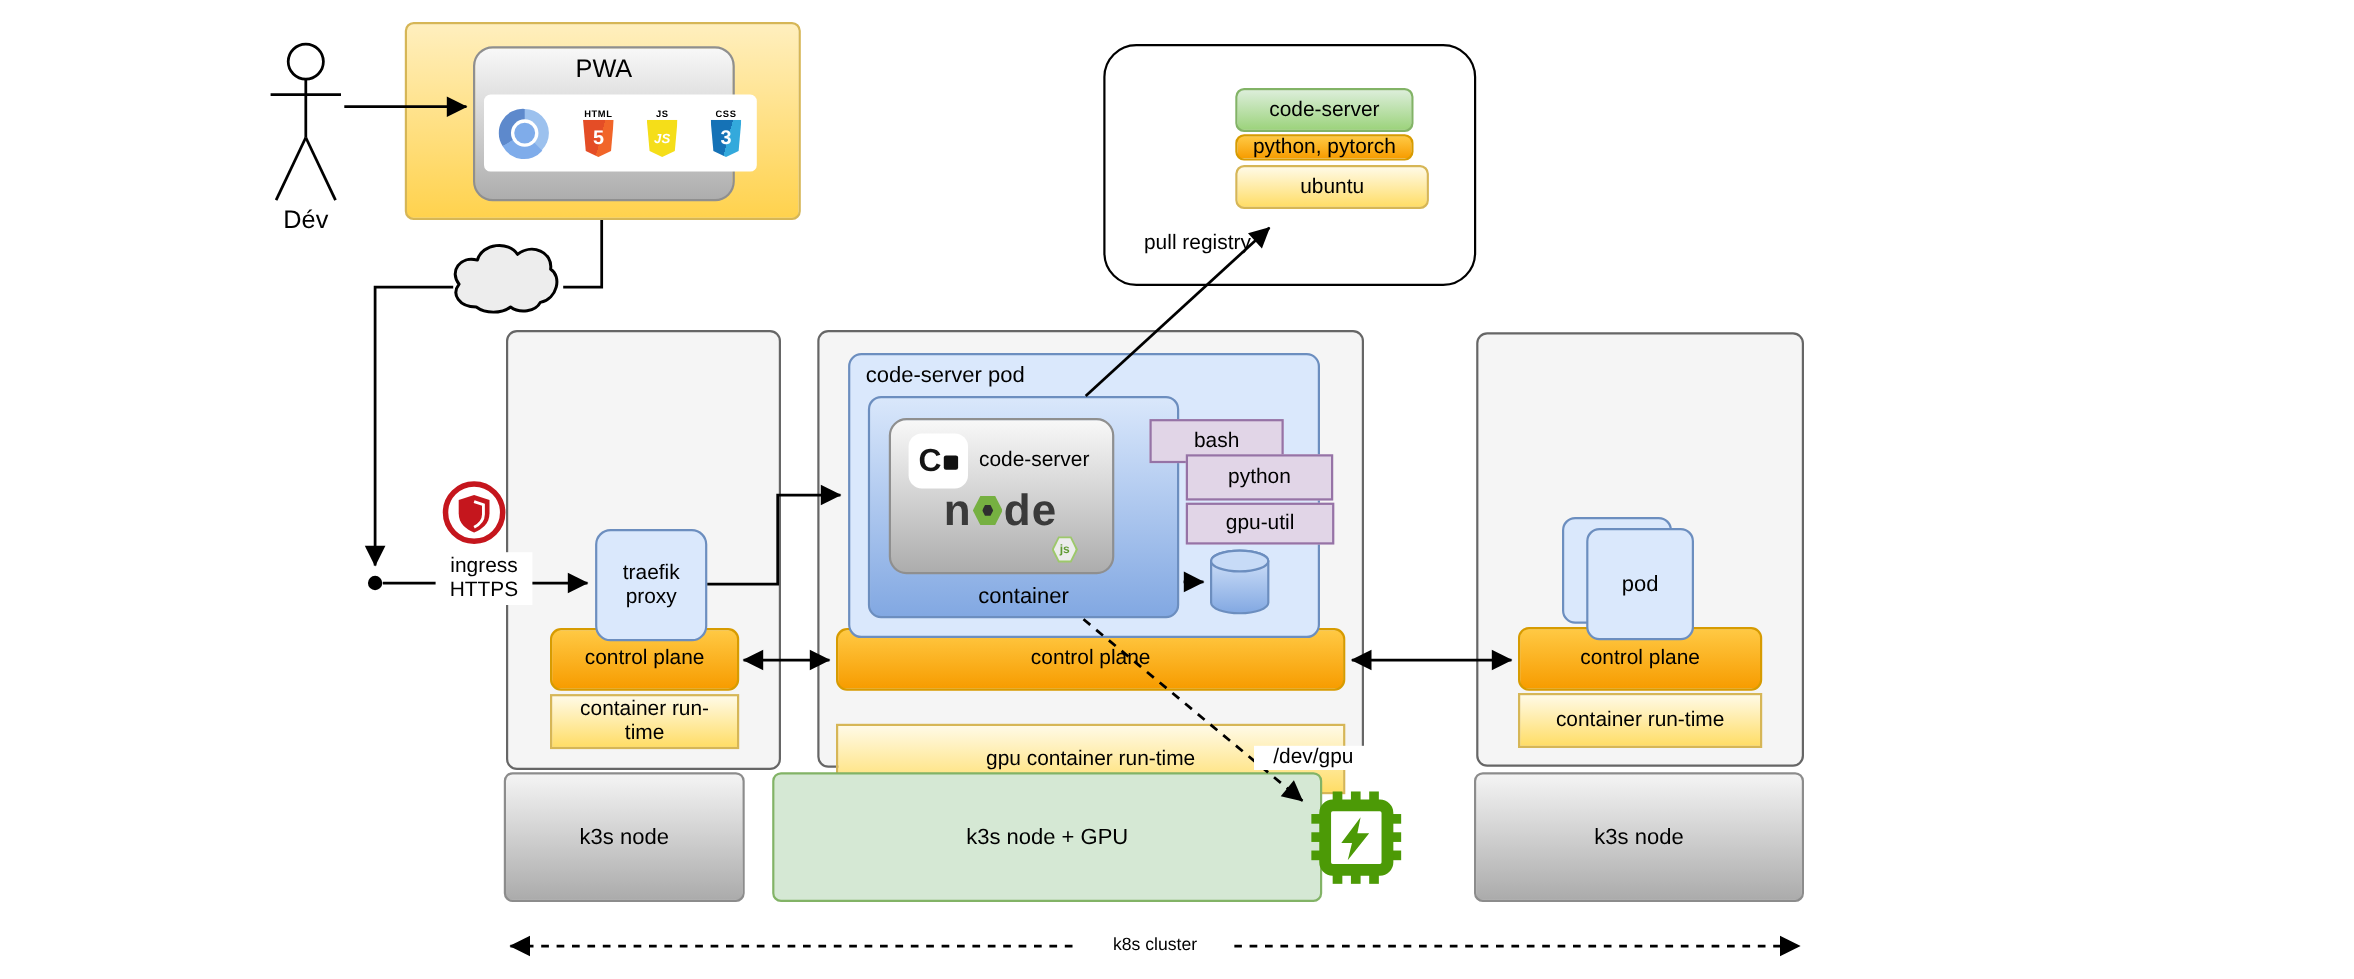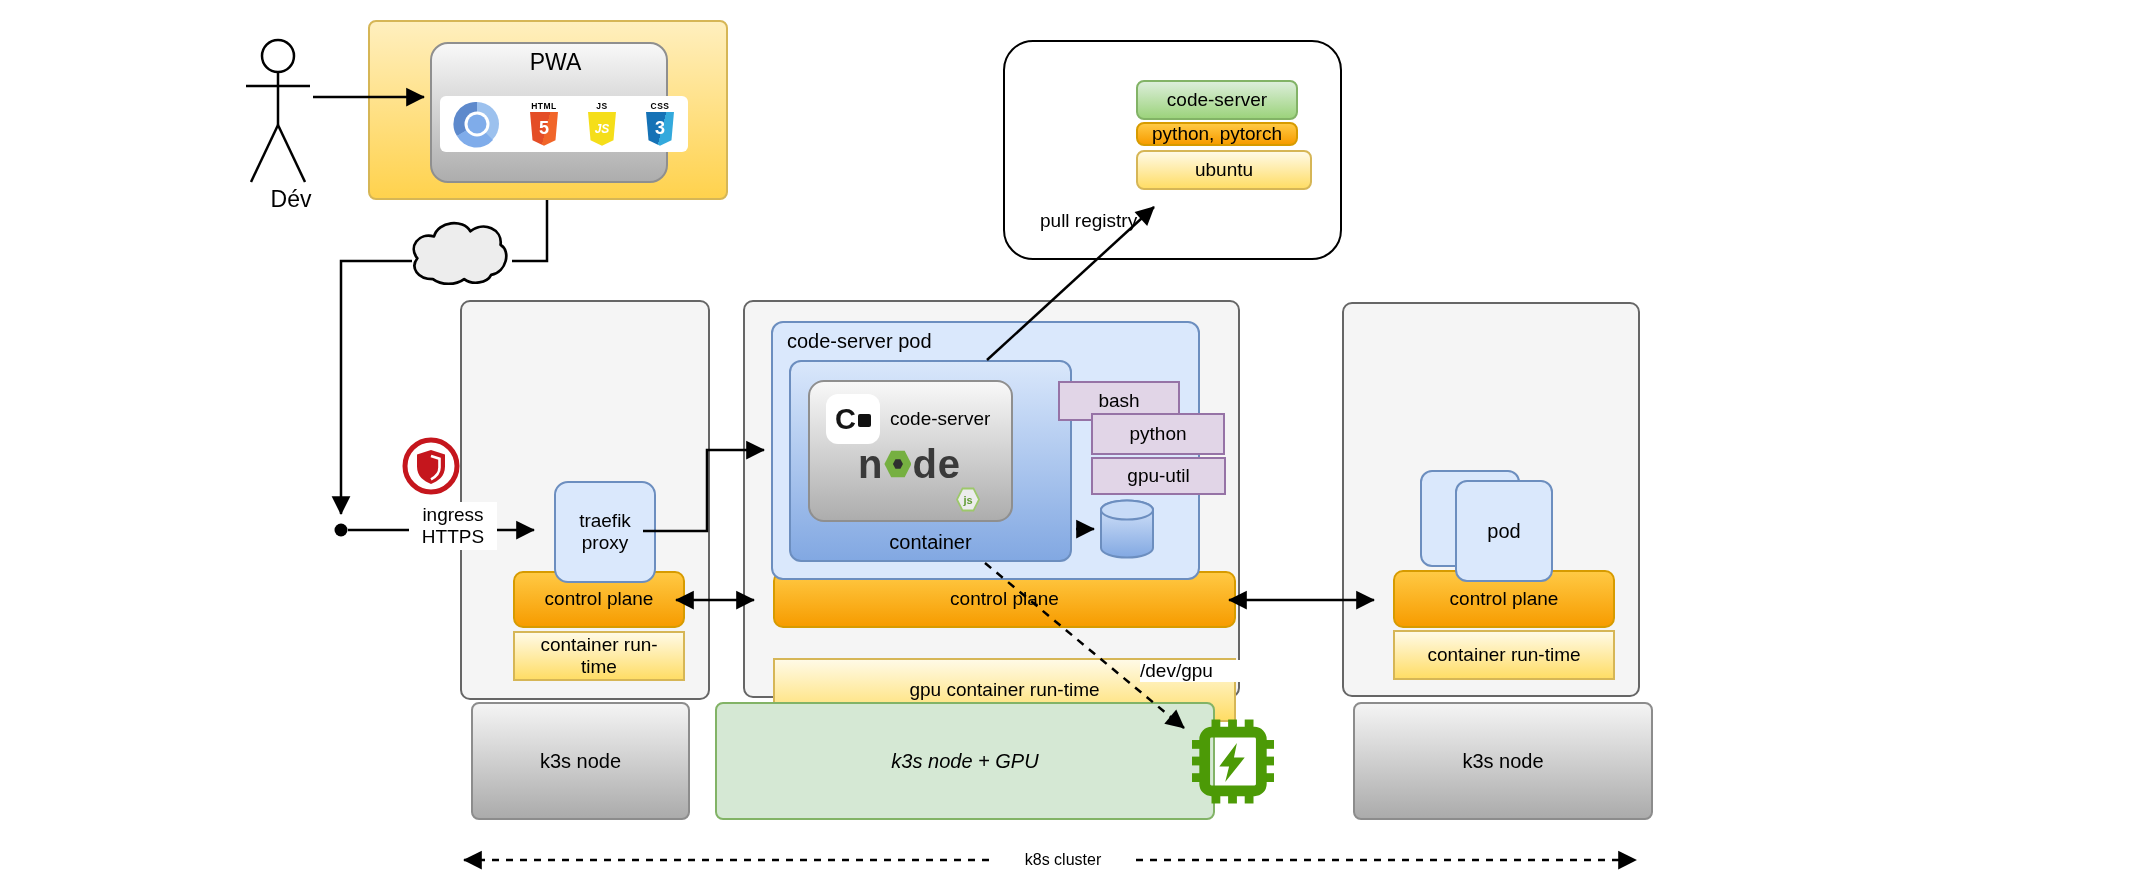--- a/index.html
+++ b/index.html
@@ -1,19 +1,19 @@
 <!DOCTYPE html>
 <html><head>
 <meta charset="utf-8">
 <style>
   html,body{margin:0;padding:0;background:#ffffff;}
   #canvas{position:relative;width:2140px;height:890px;background:#ffffff;
           font-family:"Liberation Sans","DejaVu Sans",sans-serif;color:#000;overflow:hidden;}
   .abs{position:absolute;box-sizing:border-box;}
-  .ctr{display:flex;align-items:center;justify-content:center;text-align:center;margin-left:13px;}
+  .ctr{display:flex;align-items:center;justify-content:center;text-align:center;}
   .lbl{font-size:19px;line-height:1.18;}
   .big{font-size:20px;}
 
   
   .node-box{background:#F5F5F5;border:2px solid #666;border-radius:10px;}
   .gray-grad{background:linear-gradient(180deg,#F4F4F4 0%,#ABABAB 100%);border:2px solid #8C8C8C;border-radius:8px;}
   .yellow-outer{background:linear-gradient(180deg,#FFEFBE 0%,#FFD24D 100%);border:2px solid #D6B656;border-radius:8px;}
   .lightyellow-grad{background:linear-gradient(180deg,#FFFAE6 0%,#FFDD66 100%);border:2px solid #D6B656;border-radius:0;}
   .orange-grad{background:linear-gradient(180deg,#FFC944 0%,#F79C00 100%);border:2px solid #D79B00;border-radius:10px;}
   .green-grad{background:linear-gradient(180deg,#DCEEDA 0%,#9CD37C 100%);border:2px solid #82B366;border-radius:8px;}
@@ -66,21 +66,21 @@
     <line x1="35" y1="42" x2="35" y2="95" stroke="#000" stroke-width="2.5"></line>
     <line x1="3" y1="56" x2="67" y2="56" stroke="#000" stroke-width="2.5"></line>
     <line x1="35" y1="95" x2="8" y2="152" stroke="#000" stroke-width="2.5"></line>
     <line x1="35" y1="95" x2="62" y2="152" stroke="#000" stroke-width="2.5"></line>
   </svg>
   <div class="abs ctr" style="left:233px;top:186px;width:90px;font-size:23px;">Dév</div>
 
   <div class="abs yellow-outer" style="left:368px;top:20px;width:360px;height:180px;"></div>
   <div class="abs card-grad" style="left:430px;top:42px;width:238px;height:141px;border-radius:18px;">
     <div class="ctr" style="height:36px;font-size:23px;">PWA</div>
-    <div class="strip" style="position:absolute;left:8px;top:52px;width:222px;height:56px;">
+    <div class="strip" style="position:absolute;left:8px;top:42px;width:222px;height:70px;">
       <svg width="48" height="48" viewBox="0 0 48 48">
         <circle cx="24" cy="24" r="22" fill="#9CC1EE"></circle>
         <path d="M24,24 L24,2 A22,22 0 0 0 4,36 Z" fill="#5D89CC"></path>
         <path d="M24,24 L4,36 A22,22 0 0 0 40,40 Z" fill="#7FACEA"></path>
         <circle cx="24" cy="24" r="12.5" fill="#fff"></circle>
         <circle cx="24" cy="24" r="9.5" fill="#7FACEA"></circle>
       </svg>
       <div class="webicon">
         <div class="badge">HTML</div>
         <div class="shield sh-html">
@@ -154,23 +154,23 @@
     <defs>
       <linearGradient id="cylG" x1="0" y1="0" x2="0" y2="1">
         <stop offset="0" stop-color="#D9E7FB"></stop>
           <stop offset="1" stop-color="#82A8E2"></stop>
       </linearGradient>
     </defs>
     <path d="M3,12 a26,9.5 0 0 1 52,0 v38 a26,9.5 0 0 1 -52,0 z" fill="url(#cylG)" stroke="#6C8EBF" stroke-width="2"></path>
     <ellipse cx="29" cy="12" rx="26" ry="9.5" fill="#C7DBF7" stroke="#6C8EBF" stroke-width="2"></ellipse>
   </svg>
 
-  <div class="abs lbl whitebg over" style="left:1140px;top:660px;width:108px;text-align:left;">/dev/gpu</div>
-
-  <div class="abs ctr big green-node" style="left:702px;top:702px;width:500px;height:118px;font-style:italic;">k3s node + GPU</div>
+  <div class="abs lbl whitebg over" style="left:1140px;top:678px;width:108px;text-align:center;">/dev/gpu</div>
+
+  <div class="abs ctr big green-node" style="left:702px;top:702px;width:500px;height:118px;">k3s node + GPU</div>
   <svg class="abs z3" style="left:1192px;top:719px;" width="82" height="85" viewBox="0 0 84 86">
     <g fill="#4C9A06">
       <rect x="20" y="0" width="9" height="14"></rect>
         <rect x="37" y="0" width="9" height="14"></rect>
         <rect x="54" y="0" width="9" height="14"></rect>
       <rect x="20" y="72" width="9" height="14"></rect>
         <rect x="37" y="72" width="9" height="14"></rect>
         <rect x="54" y="72" width="9" height="14"></rect>
       <rect x="0" y="21" width="14" height="9"></rect>
         <rect x="0" y="38" width="14" height="9"></rect>

